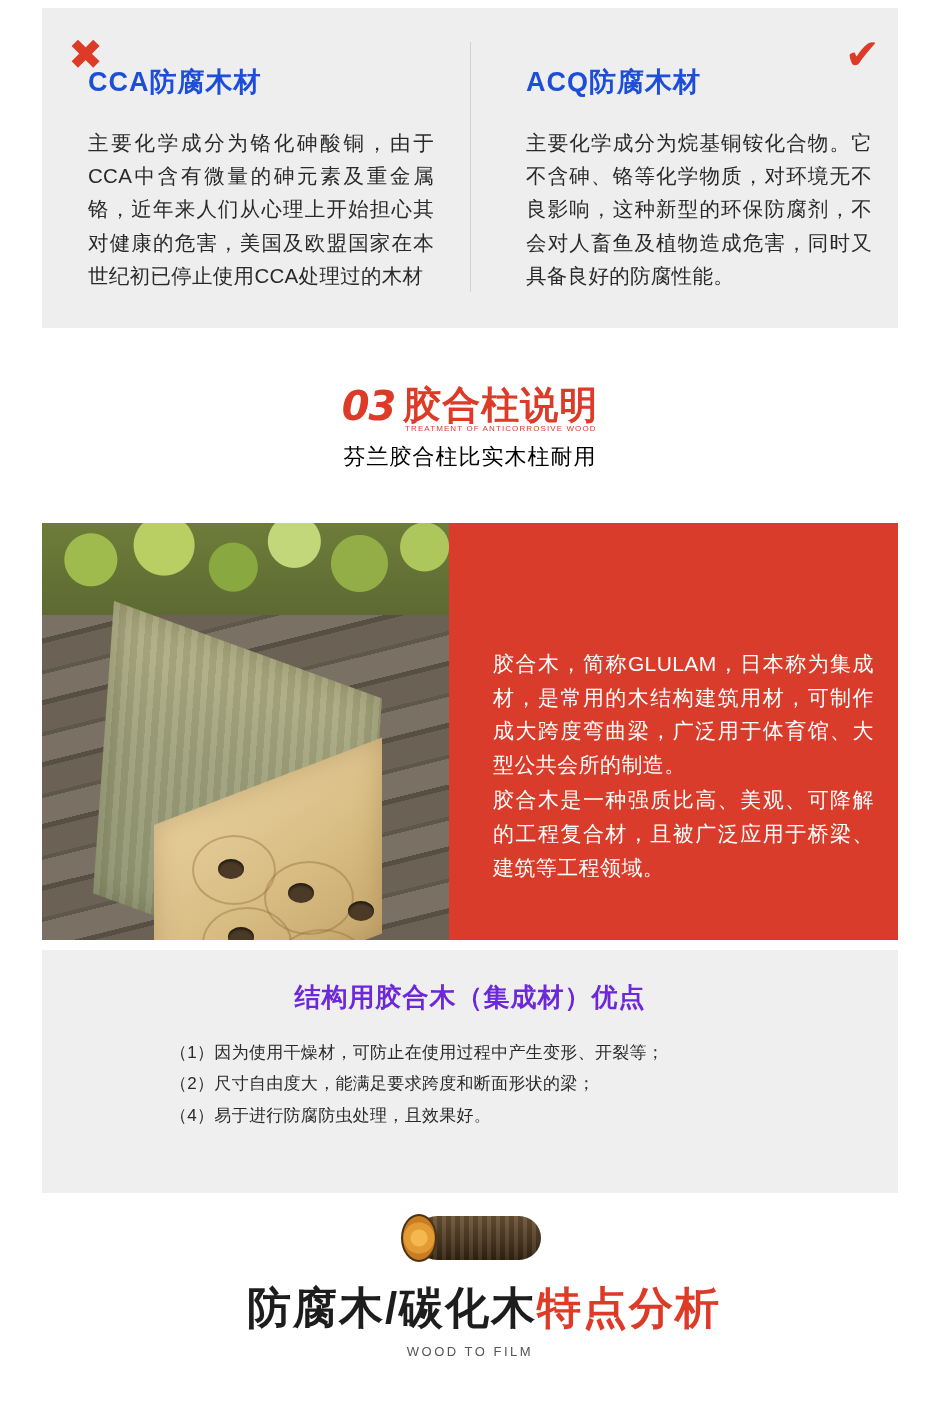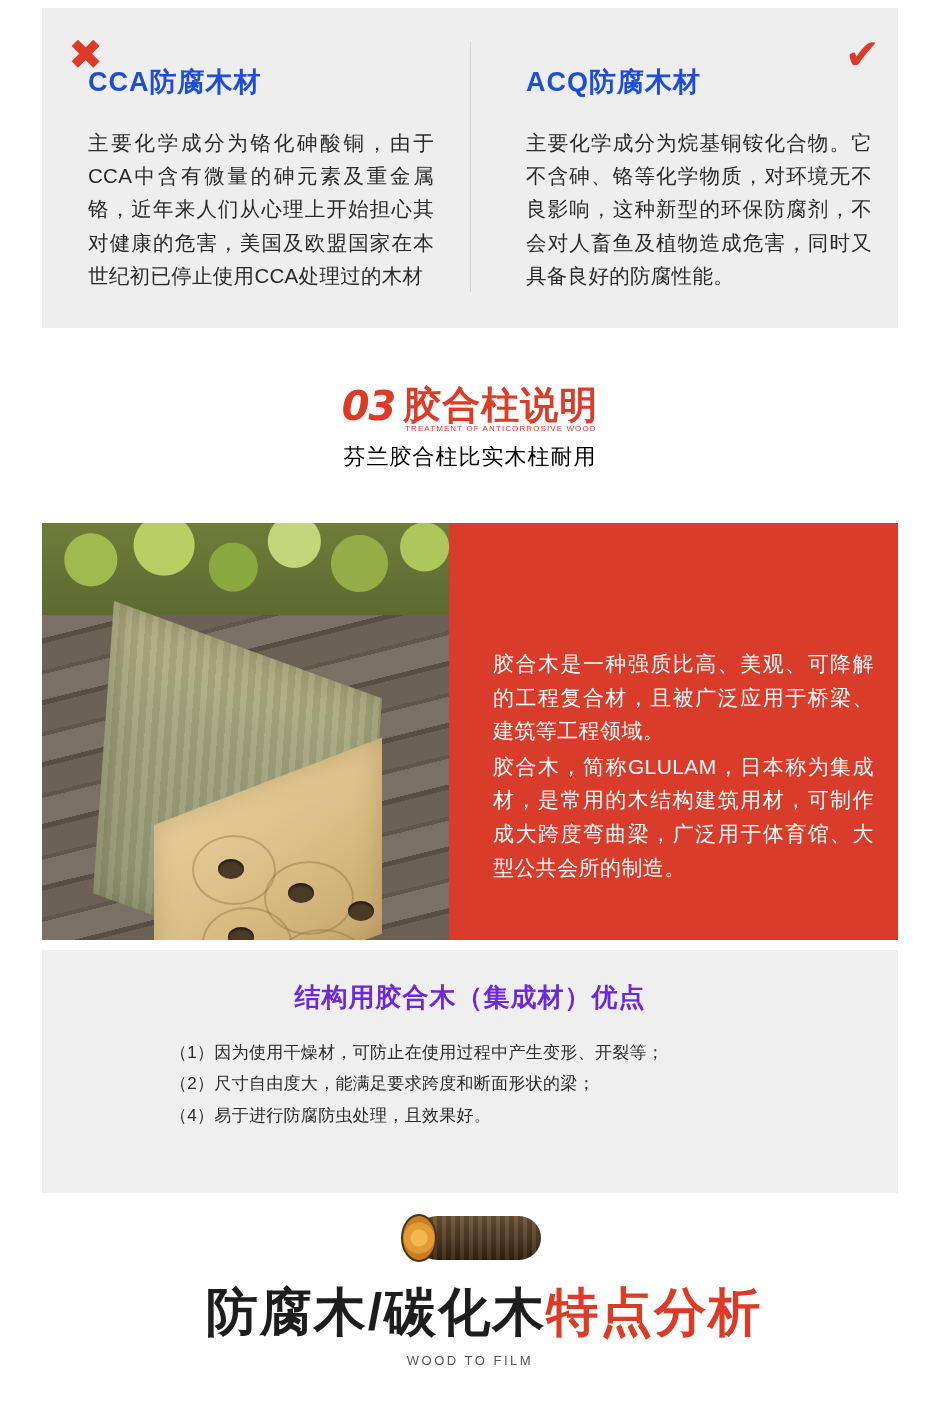--- a/index.html
+++ b/index.html
@@ -303,21 +303,21 @@
   .log .end {
     position: absolute;
     left: 6px; top: 4px;
     width: 36px; height: 48px;
     border-radius: 50%;
     background: radial-gradient(circle at 50% 50%, #f3b84f 0 8px, #e39b33 9px 15px, #c97d22 16px 22px, #8a5a1c 23px 100%);
     border: 2px solid #4d3313;
     box-sizing: border-box;
   }
   .bottom-title {
-    font-size: 52px;
+    font-size: 44px;
     font-weight: bold;
     letter-spacing: 2px;
     line-height: 1.1;
     margin-left: 28px;
   }
   .bt-dark { color: #1d1d1d; }
   .bt-red { color: #dd3b27; }
   .bottom-sub {
     margin-top: 12px;
     font-size: 13px;
@@ -365,22 +365,22 @@
     <div class="ring r2"></div>
     <div class="ring r3"></div>
     <div class="ring r4"></div>
     <div class="hole h1"></div>
     <div class="hole h2"></div>
     <div class="hole h3"></div>
     <div class="hole h4"></div>
 
   </div>
   <div class="red-text">
+    <p>胶合木，简称GLULAM，日本称为集成材，是常用的木结构建筑用材，可制作成大跨度弯曲梁，广泛用于体育馆、大型公共会所的制造。</p>
     <p>胶合木是一种强质比高、美观、可降解的工程复合材，且被广泛应用于桥梁、建筑等工程领域。</p>
-    <p>胶合木，简称GLULAM，日本称为集成材，是常用的木结构建筑用材，可制作成大跨度弯曲梁，广泛用于体育馆、大型公共会所的制造。</p>
   </div>
 </div>
 
 <div class="adv-panel">
   <div class="adv-title">结构用胶合木（集成材）优点</div>
   <ul class="adv-list">
     <li>（1）因为使用干燥材，可防止在使用过程中产生变形、开裂等；</li>
     <li>（2）尺寸自由度大，能满足要求跨度和断面形状的梁；</li>
     <li>（4）易于进行防腐防虫处理，且效果好。</li>
   </ul>

